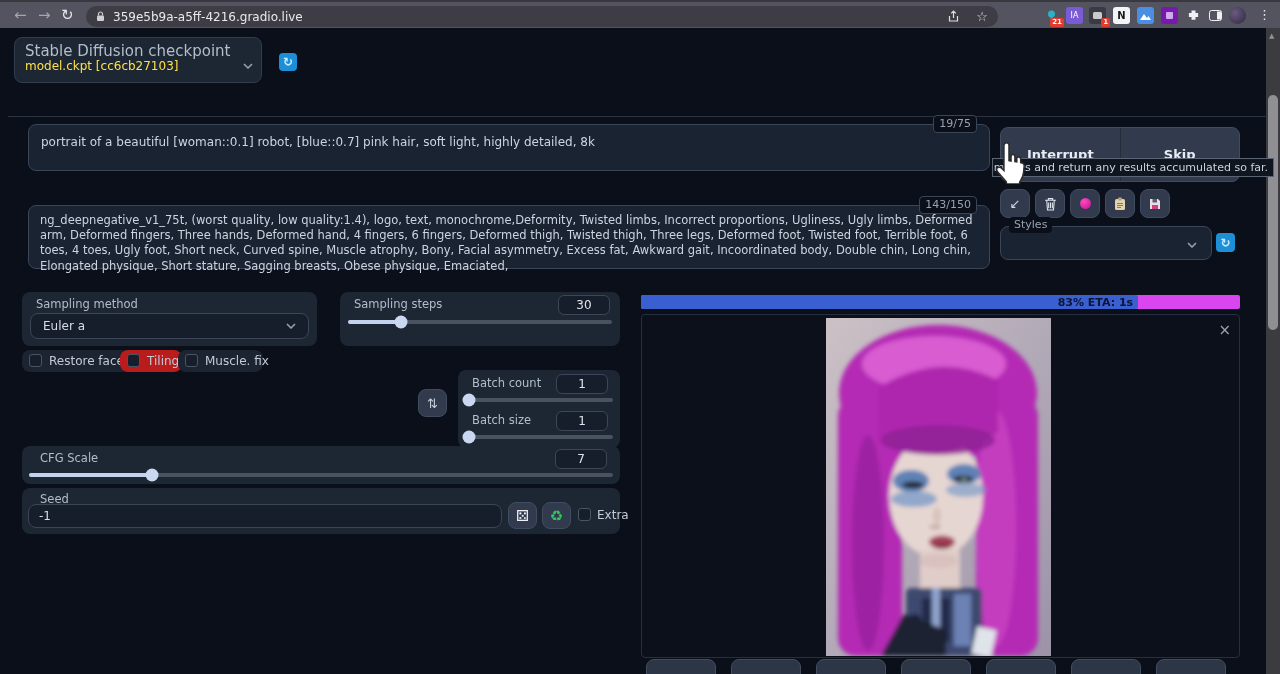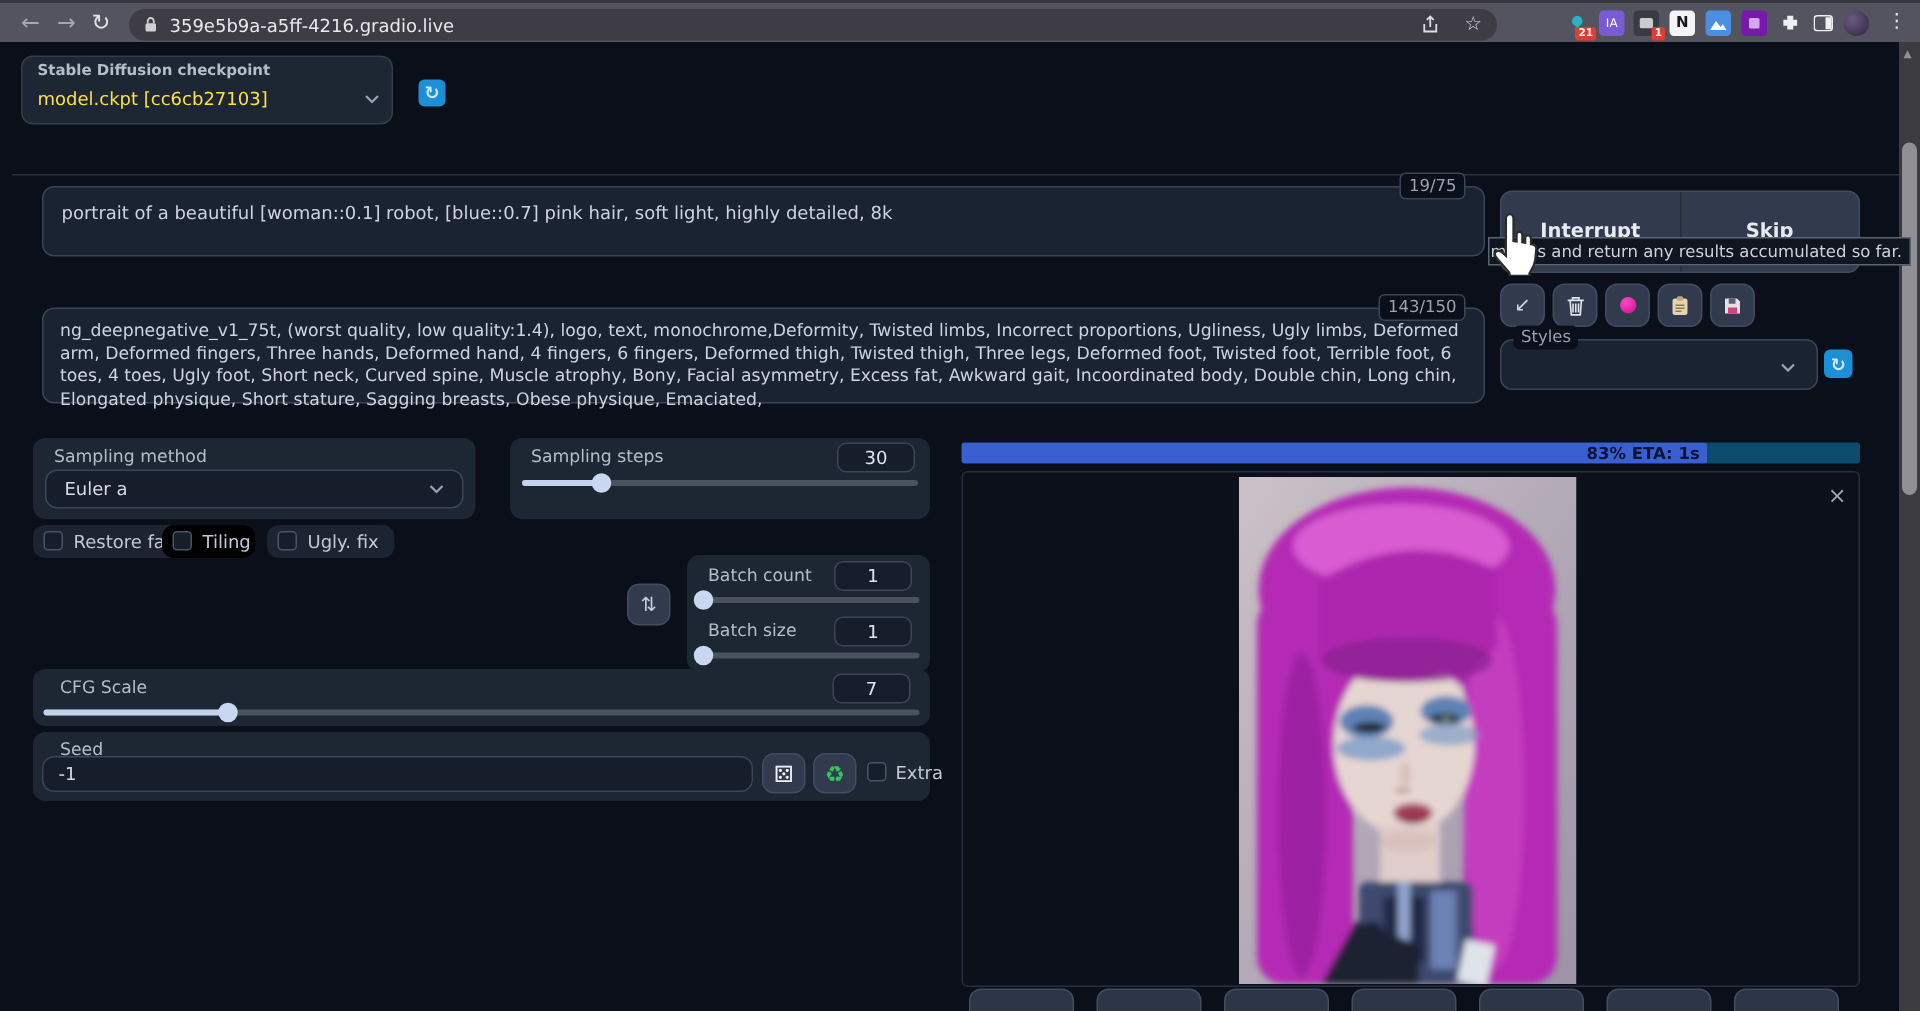--- a/index.html
+++ b/index.html
@@ -29,21 +29,21 @@
   .chk{position:absolute;width:13px;height:13px;background:#161e2b;border:1px solid #4a5466;border-radius:3px;}
   .refresh{position:absolute;background:#1c8fd6;border-radius:4px;display:flex;align-items:center;justify-content:center;color:#c8ecff;font-weight:bold;}
 
   
   #tabbar{position:absolute;left:14px;top:89px;height:28px;display:flex;align-items:center;}
   .tab{color:#a7b0bd;font-size:12.5px;padding:0 17px;line-height:27px;}
   .tab.active{color:#f2f4f8;border:1px solid #3a4250;border-bottom:1px solid #0b0f19;border-radius:8px 8px 0 0;background:#0c111c;height:28px;}
   #tabline{position:absolute;left:8px;top:116px;width:1264px;height:1px;background:#2a3342;}
 
   
-  #progress{position:absolute;left:641px;top:295px;width:599px;height:14px;background:#0c4a6e;border-radius:2px;overflow:hidden;}
+  #progress{position:absolute;left:641px;top:295px;width:599px;height:14px;background:#d946ef;border-radius:2px;overflow:hidden;}
   #progress .pfill{position:absolute;left:0;top:0;bottom:0;background:#3a5fd0;border-radius:2px;display:flex;align-items:center;justify-content:flex-end;}
   #progress .ptext{color:#0e1434;font-size:11px;font-weight:bold;padding-right:5px;white-space:nowrap;}
 
   #tooltip{position:absolute;left:992px;top:158px;width:282px;height:19px;background:#10161f;border:1px solid #5a6473;overflow:hidden;z-index:5;}
   #tooltip span{position:absolute;right:5px;top:2px;font-size:11px;color:#ccd2db;white-space:nowrap;}
 
   .stub{position:absolute;top:659px;height:18px;width:70px;background:#2c3647;border:1px solid #414d61;border-radius:8px 8px 0 0;}
   svg{display:block;}
 </style>
 </head>
@@ -110,21 +110,21 @@
       <svg width="13" height="11">
           <rect x="0.5" y="0.5" width="12" height="10" rx="2" fill="none" stroke="#f0f0f2"></rect>
           <rect x="8" y="1.5" width="4" height="8" fill="#f0f0f2"></rect>
         </svg>
     </div>
     <div class="ext" style="left:1229px;border-radius:50%;background:radial-gradient(circle at 35% 35%, #6a5a80, #2e2640);"></div>
     <div class="abs" style="left:1258px;top:5px;color:#e8e8ec;font-size:13px;">⋮</div>
   </div>
 
   <div class="panel" style="left:14px;top:37px;width:248px;height:46px;border:1px solid #323d4d;">
-    <div class="lbl" style="left:10px;top:4px;font-size:10px;font-weight:bold;">Stable Diffusion checkpoint</div>
+    <div class="lbl" style="left:10px;top:4px;font-size:15px;">Stable Diffusion checkpoint</div>
     <div class="abs" style="left:10px;top:21px;width:228px;display:flex;justify-content:space-between;align-items:center;">
       <span style="color:#fde047;font-size:12px;">model.ckpt [cc6cb27103]</span>
       <svg width="10" height="6">
           <polyline points="1,1 5,5 9,1" stroke="#9aa4b4" fill="none" stroke-width="1.5"></polyline>
         </svg>
     </div>
   </div>
   <div class="refresh" style="left:279px;top:53px;width:18px;height:18px;font-size:12px;">↻</div>
 
   <div id="tabline"></div>
@@ -200,27 +200,27 @@
     <div class="slider" style="left:8px;top:28px;width:264px;">
       <div class="fill" style="width: 20%;"></div>
       <div class="handle" style="left: 20%;"></div>
     </div>
   </div>
 
   <div class="panel" style="left:22px;top:350px;width:108px;height:22px;background:#1b2430;">
     <div class="chk" style="left:7px;top:4px;"></div>
     <div class="lbl" style="left:27px;top:4px;font-size:12px;color:#c3cad6;">Restore faces</div>
   </div>
-  <div class="panel" style="left:108px;top:350px;width:62px;height:22px;background:#000000;">
+  <div class="panel" style="left:120px;top:350px;width:62px;height:22px;background:#b91c1c;">
     <div class="chk" style="left:7px;top:4px;"></div>
     <div class="lbl" style="left:27px;top:4px;font-size:12px;color:#c3cad6;">Tiling</div>
   </div>
   <div class="panel" style="left:178px;top:350px;width:85px;height:22px;background:#1b2430;">
     <div class="chk" style="left:7px;top:4px;"></div>
-    <div class="lbl" style="left:27px;top:4px;font-size:12px;color:#c3cad6;">Ugly. fix</div>
+    <div class="lbl" style="left:27px;top:4px;font-size:12px;color:#c3cad6;">Muscle. fix</div>
   </div>
 
 
   <div class="btn" style="left:418px;top:389px;width:29px;height:28px;">
     <span style="color:#c6cedb;font-size:13px;">⇅</span>
   </div>
 
   <div class="panel" style="left:458px;top:370px;width:162px;height:78px;">
     <div class="lbl" style="left:14px;top:6px;">Batch count</div>
     <div class="numbox" style="left:98px;top:4px;width:52px;height:20px;">1</div>

